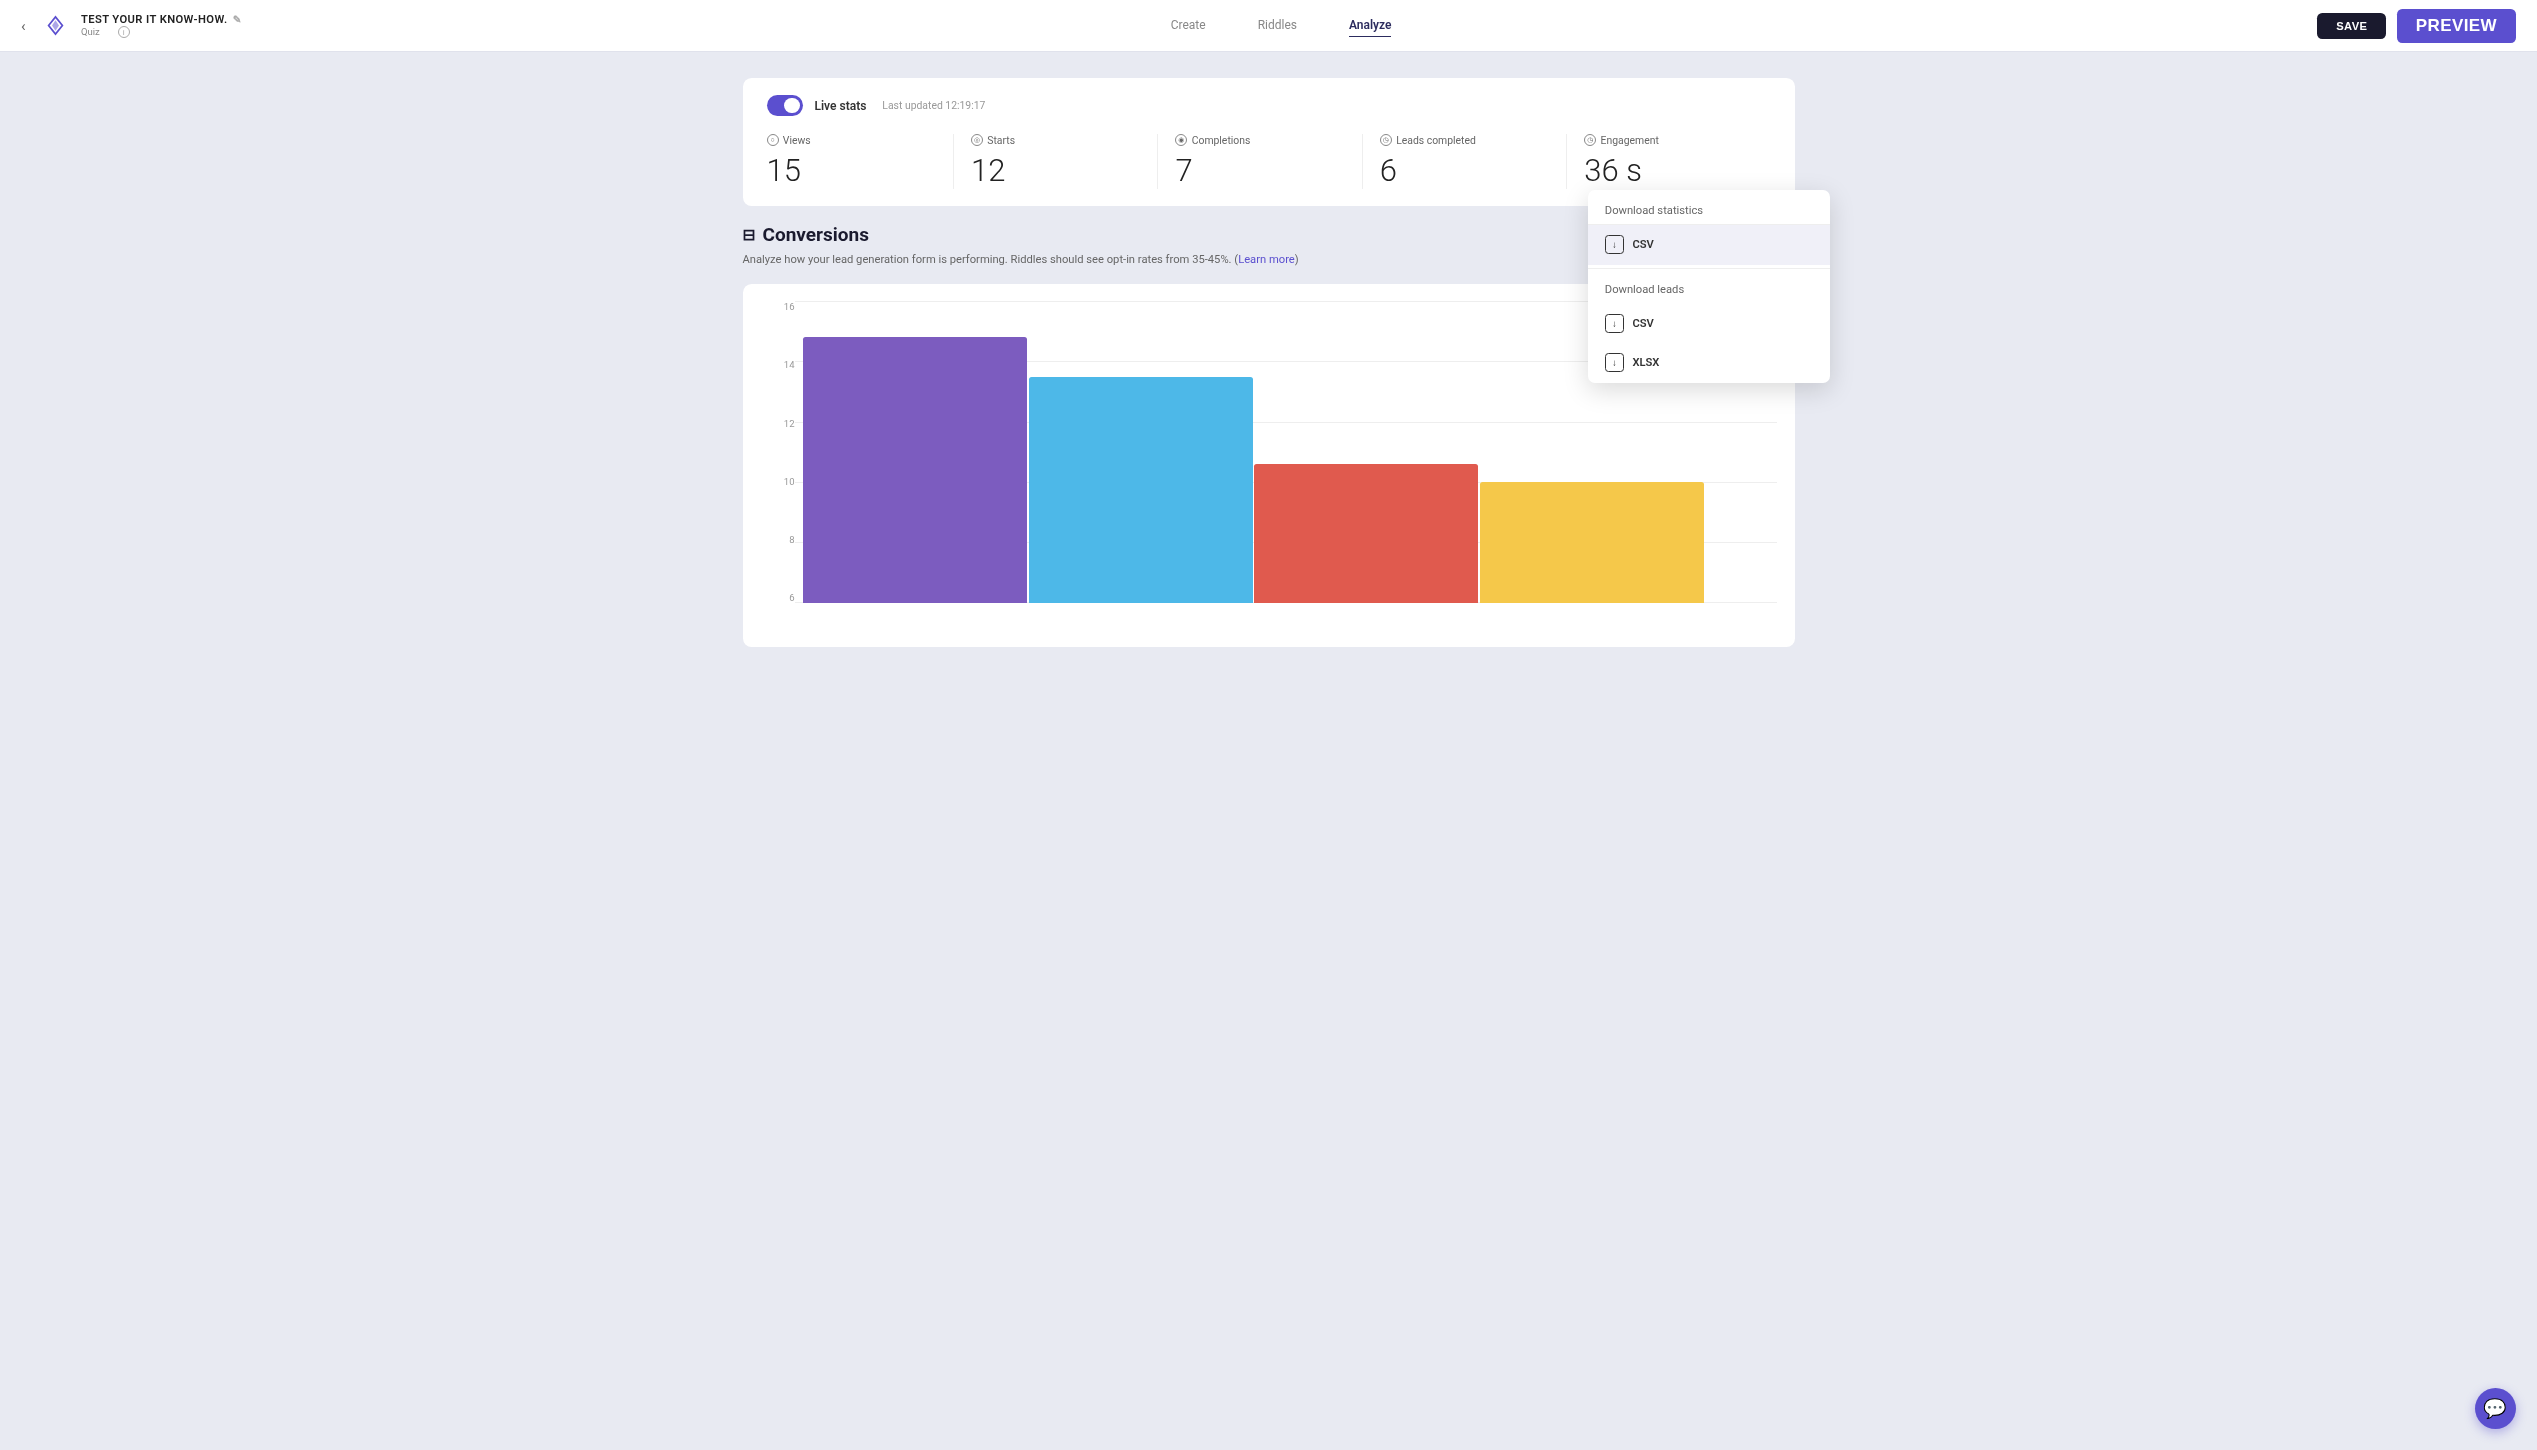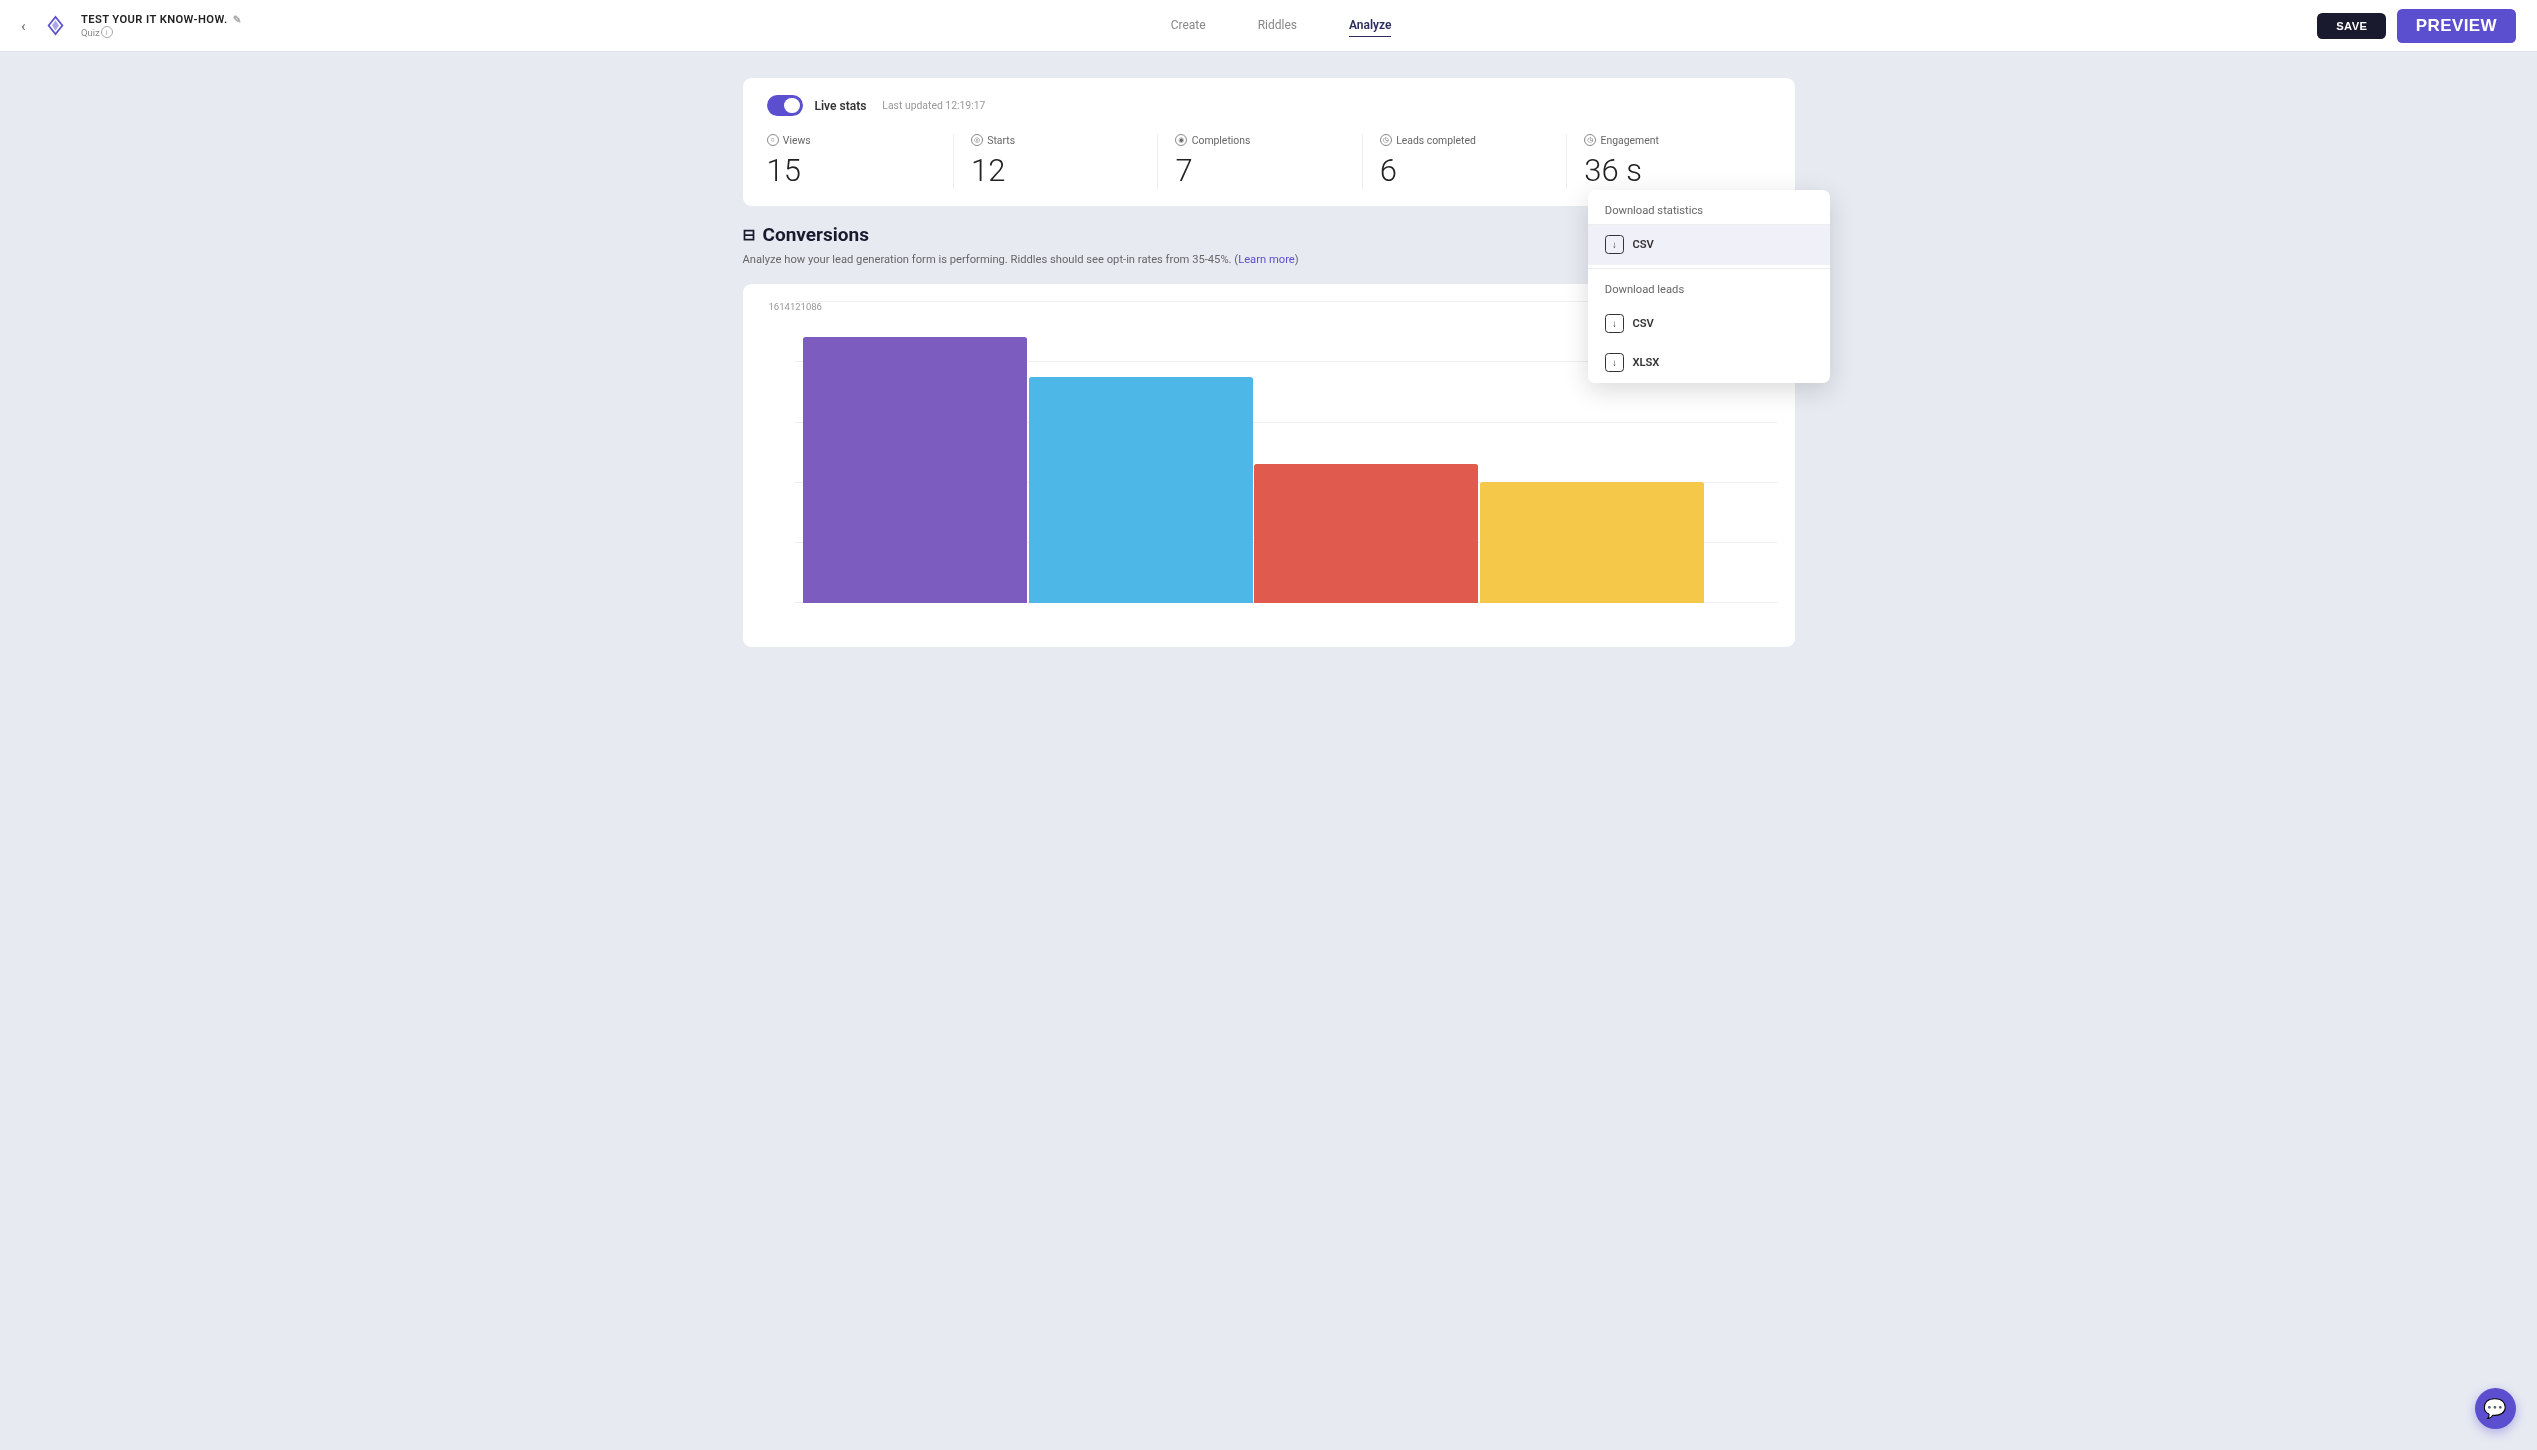--- a/index.html
+++ b/index.html
@@ -54,22 +54,22 @@
     }
     .edit-icon {
       color: #aaa;
       font-size: 10.4px;
       cursor: pointer;
     }
     .topnav-subtitle {
       font-size: 9.5px;
       color: #888;
       display: flex;
-      align-items: center;
-      gap: 1px;
+      align-items: flex-start;
+      gap: 18px;
     }
     .info-icon {
       width: 12px;
       height: 12px;
       border: 0.9px solid #aaa;
       border-radius: 50%;
       display: inline-flex;
       align-items: center;
       justify-content: center;
       font-size: 7.8px;
@@ -289,21 +289,21 @@
       position: relative;
       height: 363px;
     }
     .chart-inner {
       display: flex;
       height: 100%;
       position: relative;
     }
     .y-axis {
       display: flex;
-      flex-direction: row;
+      flex-direction: column;
       justify-content: space-between;
       width: 26px;
       font-size: 9.5px;
       color: #999;
       text-align: right;
       padding-bottom: 26px;
     }
     .chart-area {
       flex: 1;
       display: flex;

